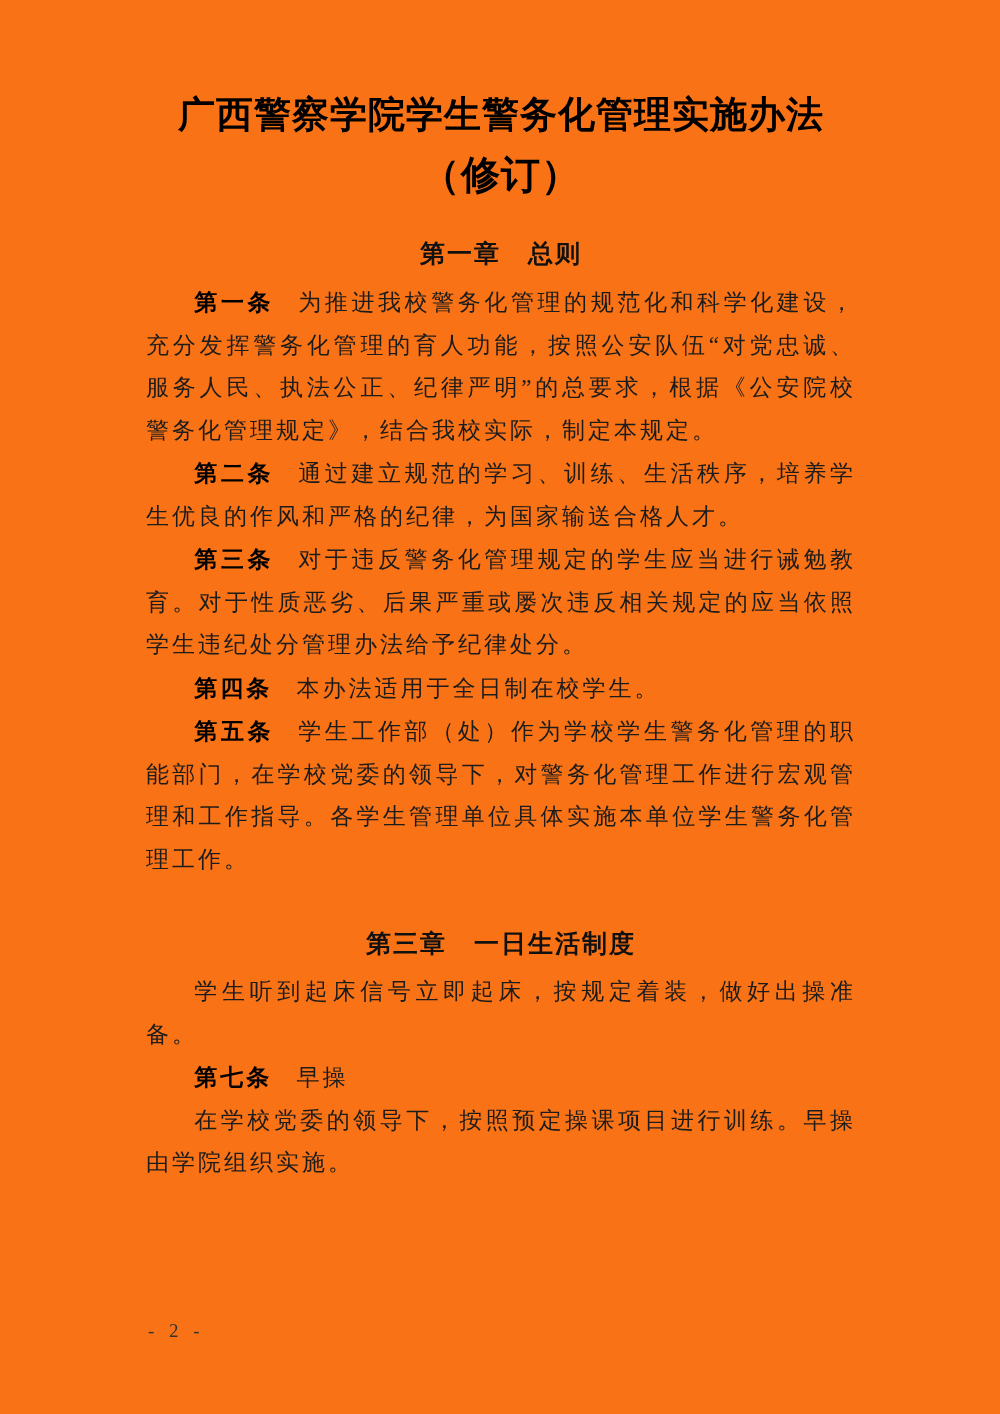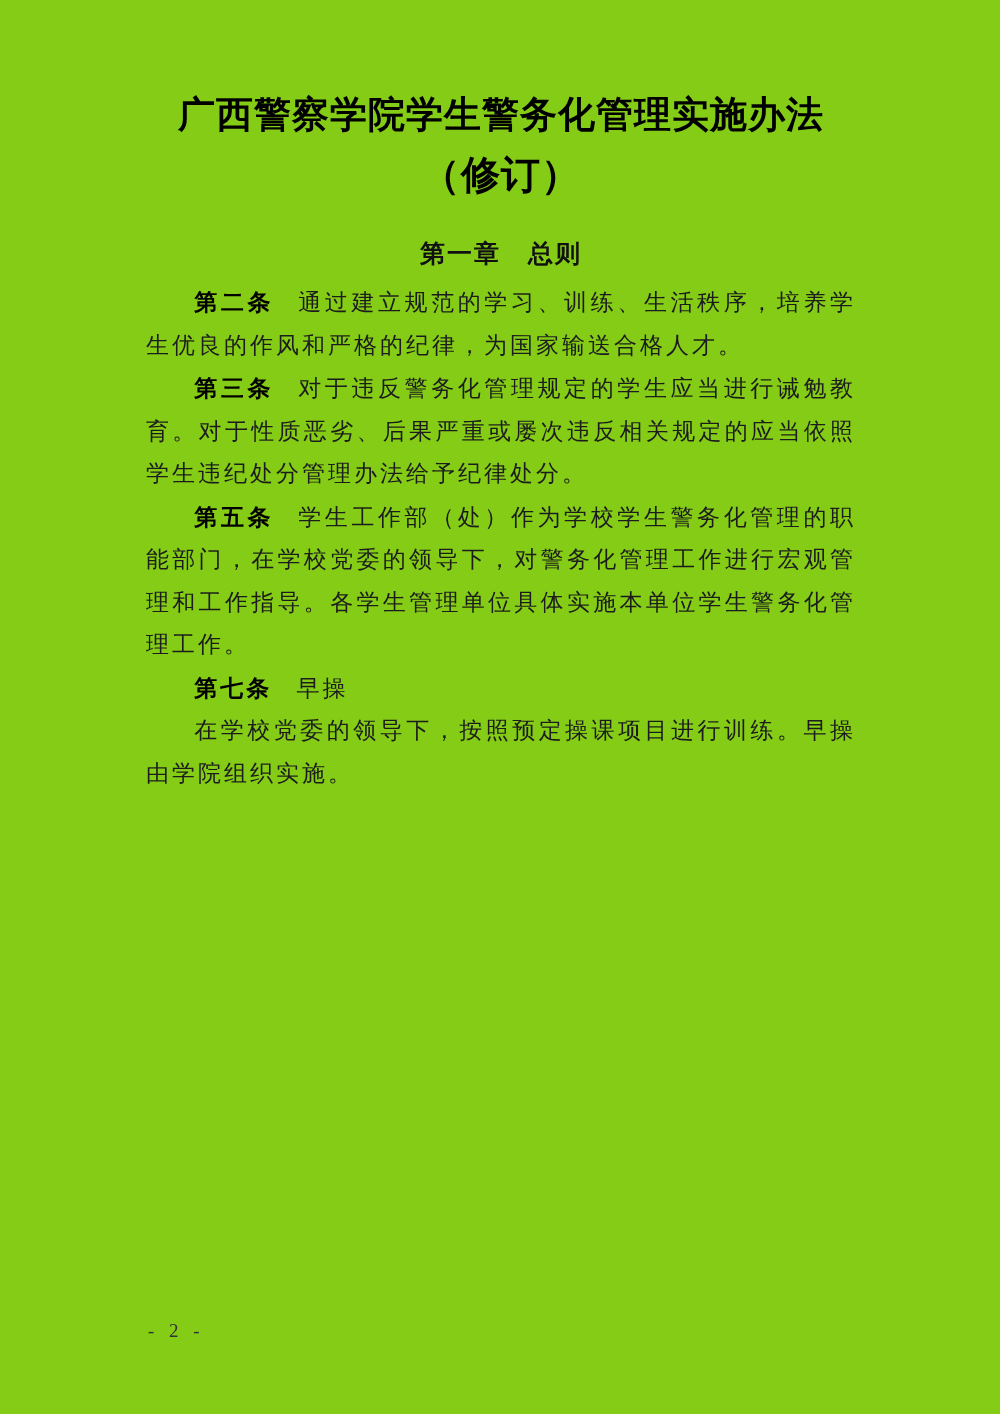--- a/index.html
+++ b/index.html
@@ -5,21 +5,21 @@
   html, body {
     margin: 0;
     padding: 0;
     background: #ffffff;
   }
   .page {
     position: relative;
     width: 1000px;
     height: 1414px;
     margin: 0 auto;
-    background: #84cc16;
+    background: #f97316;
     overflow: hidden;
     box-sizing: border-box;
     padding: 90px 144px 0 146px;
     color: #000;
   }
   .doc-title {
     margin: 0;
     text-align: center;
     font-family: "Liberation Serif", "DejaVu Serif", serif;
     font-weight: 700;
@@ -83,20 +83,24 @@
   }
 </style>
 </head>
 <body>
 
 <div class="page">
   <h1 class="doc-title">广西警察学院学生警务化管理实施办法</h1>
   <h2 class="doc-subtitle">（修订）</h2>
   <div class="doc-body">
       <h3 class="chapter">第一章　总则</h3>
+      <p class="para"><span class="article-label">第一条</span>为推进我校警务化管理的规范化和科学化建设，充分发挥警务化管理的育人功能，按照公安队伍“对党忠诚、服务人民、执法公正、纪律严明”的总要求，根据《公安院校警务化管理规定》，结合我校实际，制定本规定。</p>
       <p class="para"><span class="article-label">第二条</span>通过建立规范的学习、训练、生活秩序，培养学生优良的作风和严格的纪律，为国家输送合格人才。</p>
       <p class="para"><span class="article-label">第三条</span>对于违反警务化管理规定的学生应当进行诫勉教育。对于性质恶劣、后果严重或屡次违反相关规定的应当依照学生违纪处分管理办法给予纪律处分。</p>
+      <p class="para"><span class="article-label">第四条</span>本办法适用于全日制在校学生。</p>
       <p class="para"><span class="article-label">第五条</span>学生工作部（处）作为学校学生警务化管理的职能部门，在学校党委的领导下，对警务化管理工作进行宏观管理和工作指导。各学生管理单位具体实施本单位学生警务化管理工作。</p>
+      <h3 class="chapter">第三章　一日生活制度</h3>
+      <p class="para">学生听到起床信号立即起床，按规定着装，做好出操准备。</p>
       <p class="para"><span class="article-label">第七条</span>早操</p>
       <p class="para">在学校党委的领导下，按照预定操课项目进行训练。早操由学院组织实施。</p>
     </div>
   <div class="page-number">- 2 -</div>
 </div>
 
 </body></html>

